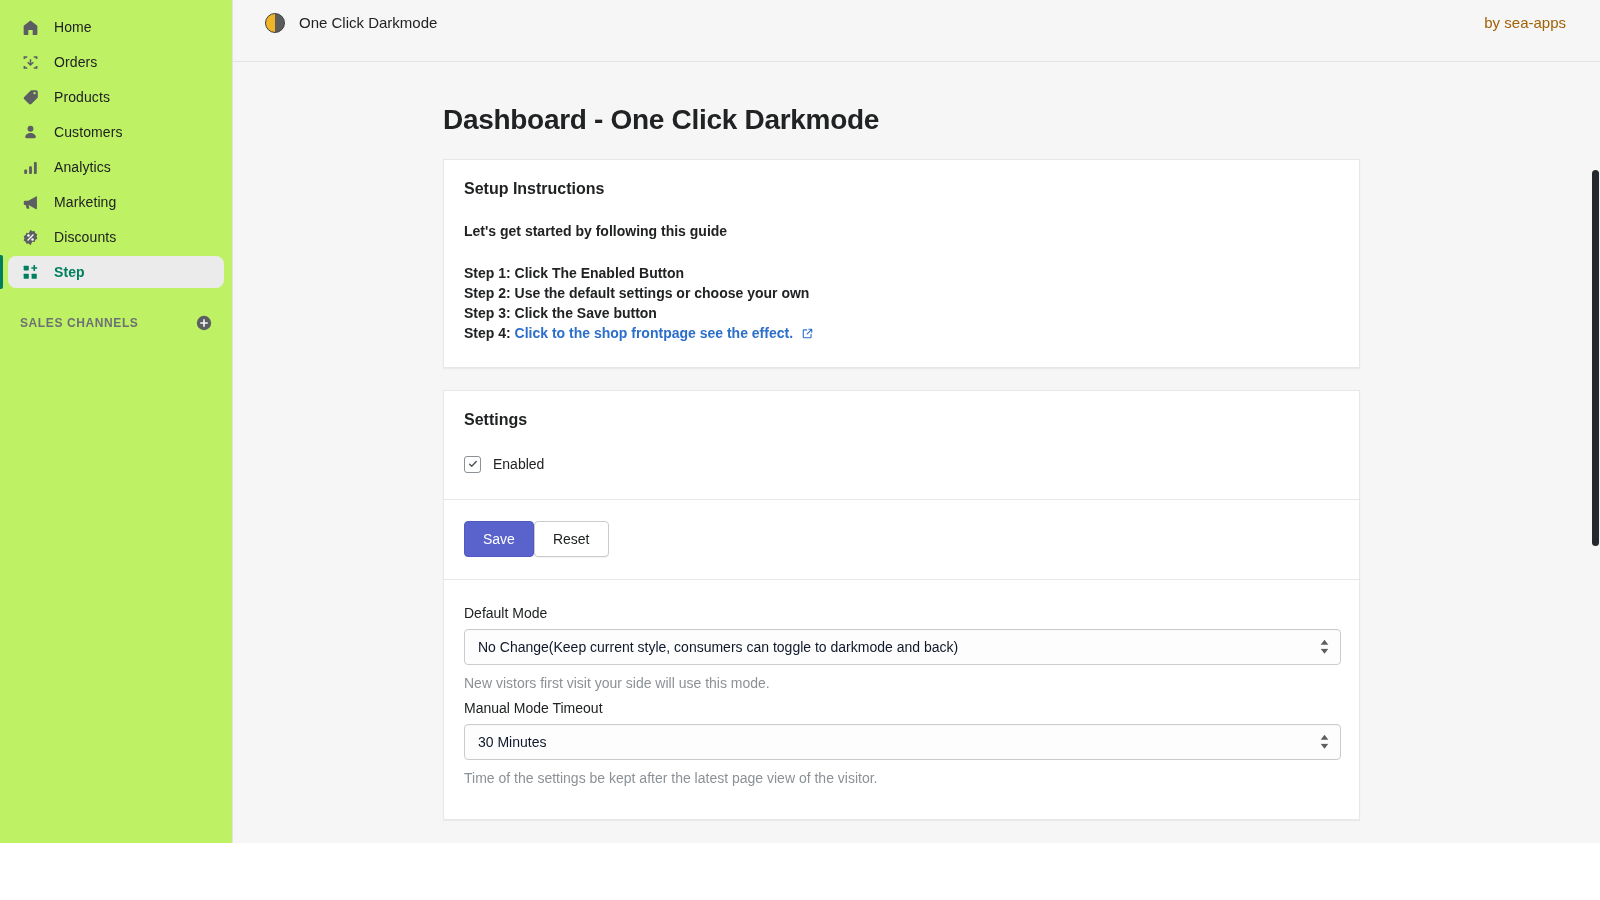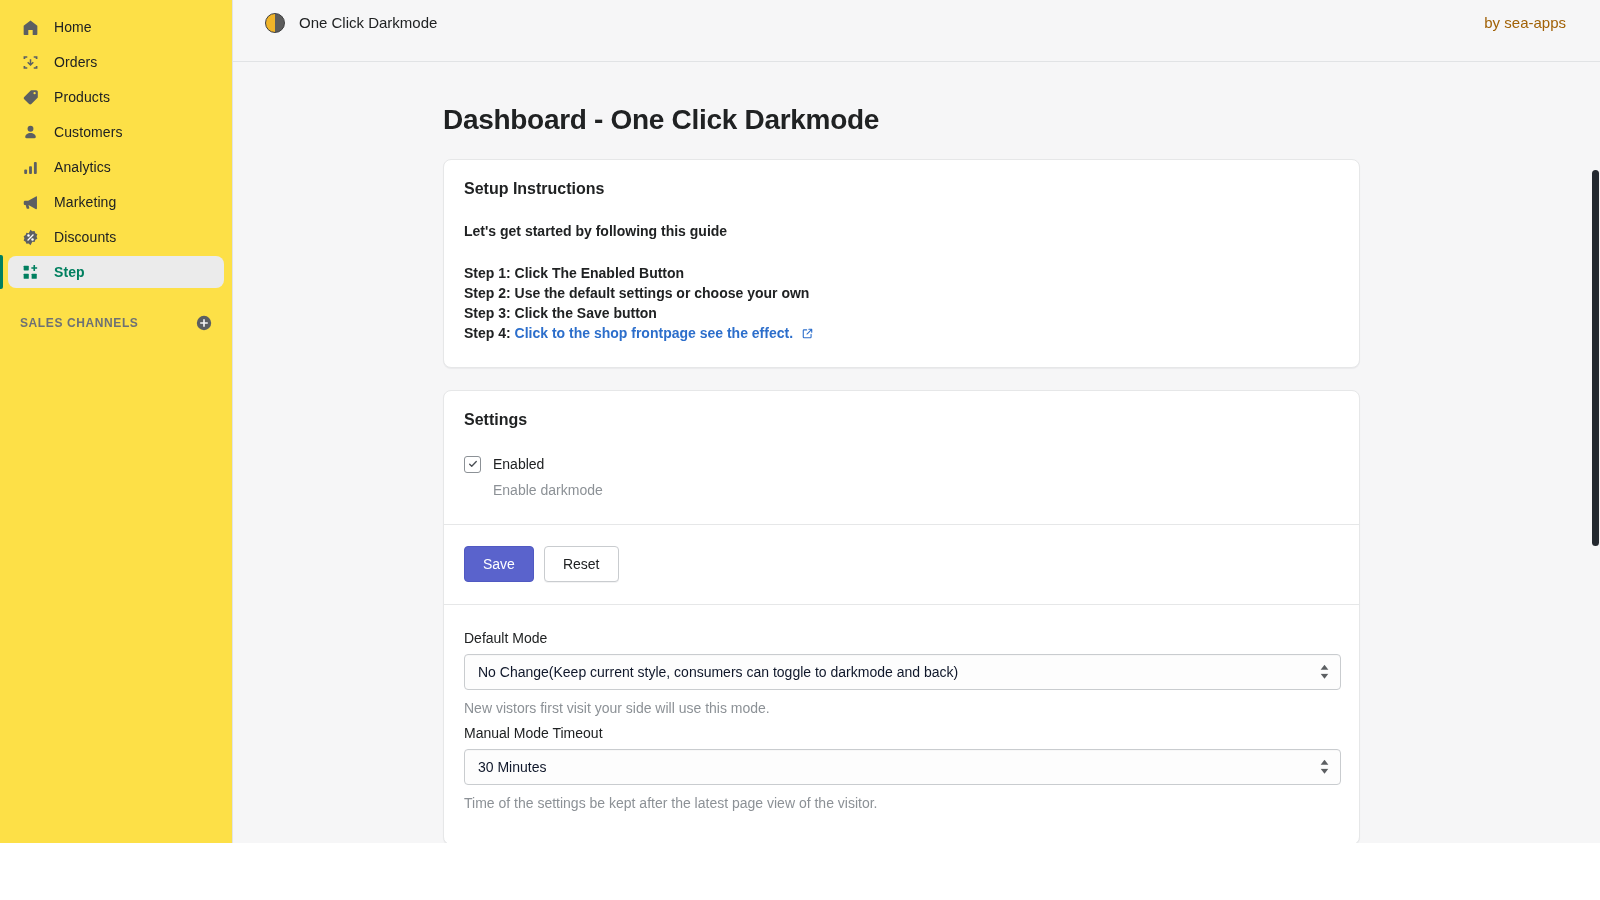--- a/index.html
+++ b/index.html
@@ -24,21 +24,21 @@
     left: 0; top: 843px;
     width: 1600px; height: 57px;
     background: #ffffff;
   }
 
   
   .sidebar {
     position: absolute;
     left: 0; top: 0;
     width: 233px; height: 843px;
-    background: #fde047;
+    background: #bef264;
     border-right: 1px solid #e1e3e5;
     padding-top: 11px;
     text-align: right;
   }
   .nav-item {
     position: relative;
     display: flex;
     align-items: center;
     height: 32px;
     margin: 0 8px 3px 8px;
@@ -132,21 +132,21 @@
     font-weight: 700;
     color: #202223;
     letter-spacing: -0.3px;
   }
   .card {
     position: relative;
     margin: 0 0 0 210px;
     width: 917px;
     background: #ffffff;
     border: 1px solid #e6e7e8;
-    border-radius: 8px;
+    border-radius: 0;
     box-shadow: 0 1px 1px rgba(22,29,37,0.05);
   }
   .card.setup { margin-top: 23px; }
   .card.settings { margin-top: 22px; }
 
   .card-pad { padding: 20px 20px 22px 20px; }
   .card-heading {
     font-size: 16px;
     font-weight: 700;
     color: #202223;
@@ -191,21 +191,21 @@
     flex: 0 0 17px;
     cursor: pointer;
   }
   .cbox-label { font-size: 14px; color: #202223; line-height: 18px; }
   .cbox-help {
     font-size: 14px;
     color: #8c9196;
     margin: 9px 0 0 29px;
   }
   .divider { height: 1px; background: #e6e7e8; width: 100%; }
-  .btn-row { padding: 21px 20px 22px 20px; display: flex; gap: 10px; }
+  .btn-row { padding: 21px 20px 22px 20px; display: flex; gap: 0; }
   .btn {
     height: 36px;
     padding: 0 18px;
     border-radius: 4px;
     font-size: 14px;
     display: flex; align-items: center; justify-content: center;
     cursor: pointer;
     border: 1px solid transparent;
   }
   .btn-primary { background: #5a63cc; color: #ffffff; border-color: #5059c2; }
@@ -412,21 +412,20 @@
         <div class="checkbox-row">
           <span class="cbox">
             <span>
               <svg width="12" height="12" viewBox="0 0 20 20">
                   <path fill="none" stroke="#4a4f54" stroke-width="2.2" stroke-linecap="round" stroke-linejoin="round" d="M4.5 10.4l3.4 3.4 7.6-8"></path>
                 </svg>
             </span>
           </span>
           <span class="cbox-label">Enabled</span>
         </div>
-        <div class="cbox-help">Enable darkmode</div>
       </div>
 
       <div class="divider"></div>
 
       <div class="btn-row">
         <button class="btn btn-primary">Save</button>
         <button class="btn btn-secondary">Reset</button>
       </div>
 
       <div class="divider"></div>

